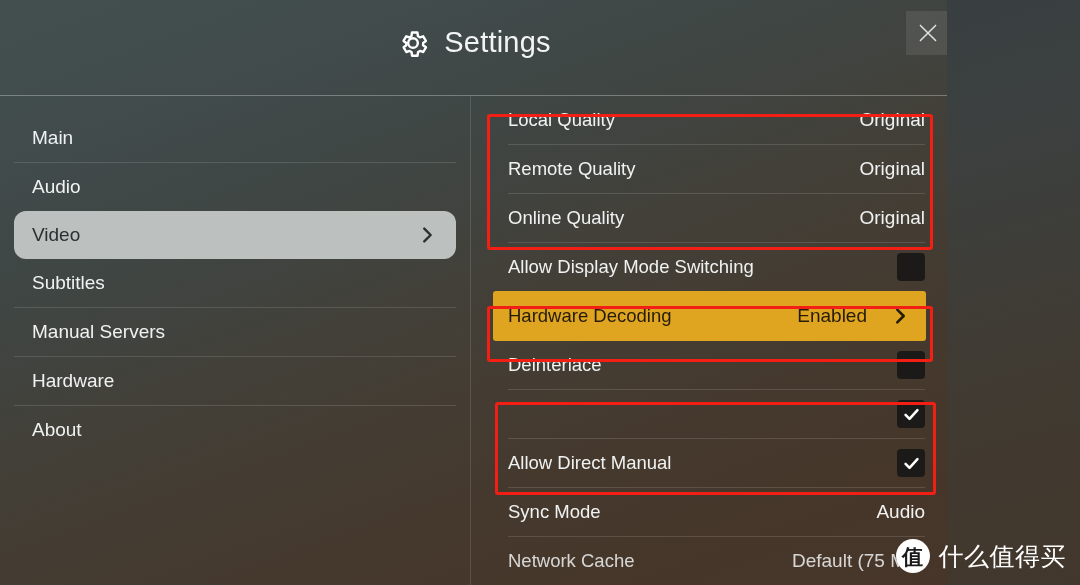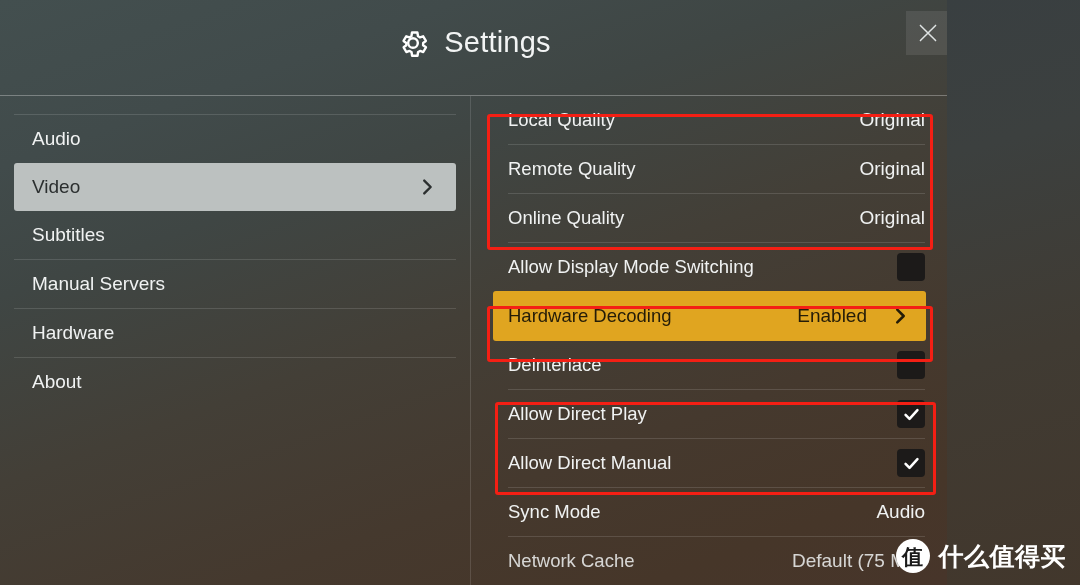--- a/index.html
+++ b/index.html
@@ -101,21 +101,21 @@
     box-sizing: border-box;
     cursor: pointer;
   }
   .nav-item .nav-label {
     color: #f0f2f2;
     font-size: 19px;
     font-weight: 400;
   }
   .nav-item.selected {
     background: #bcc1c0;
-    border-radius: 3px;
+    border-radius: 12px;
     align-items: center;
   }
   .nav-item.selected .nav-label { color: #2b2f2f; }
   .nav-item .nav-chevron { margin-left: auto; display: flex; }
   .nav-item .nav-chevron svg { width: 22px; height: 22px; display:block; }
   .nav-sep {
     height: 1px;
     margin: 0 14px;
     background: rgba(255,255,255,.13);
   }
@@ -211,21 +211,21 @@
     background: #ffffff;
     color: #1b1b1b;
     display:flex; align-items:center; justify-content:center;
     font-size: 21px;
     font-weight: 700;
     line-height: 1;
   }
   #watermark-text {
     color: #ffffff;
     font-size: 25px;
-    font-weight: 700;
+    font-weight: 400;
     letter-spacing: .5px;
   }
 </style>
 </head>
 <body>
 
 <div id="screen">
 
   <div id="outer-right"></div>
 
@@ -247,20 +247,23 @@
           <svg viewBox="0 0 24 24" fill="none" stroke="#dfe3e3" stroke-width="1.4" stroke-linecap="round">
             <path d="M5 5 L19 19 M19 5 L5 19"></path>
           </svg>
         </span>
       </div>
 
       <div id="header-divider"></div>
     </div>
 
     <div id="sidebar">
+        <div class="nav-item">
+          <span class="nav-label">Main</span>
+        </div>
         <div class="nav-sep"></div>
         <div class="nav-item">
           <span class="nav-label">Audio</span>
         </div>
         <div class="nav-item selected">
           <span class="nav-label">Video</span>
           <span class="nav-chevron">
             <svg viewBox="0 0 24 24" fill="none" stroke="#2b2f2f" stroke-width="2.6" stroke-linecap="round" stroke-linejoin="round">
               <path d="M9 5 L16 12 L9 19"></path>
             </svg>
@@ -312,21 +315,20 @@
               <path d="M9 5 L16 12 L9 19"></path>
             </svg>
           </span>
         </div>
         <div class="row">
           <span class="row-label">Deinterlace</span>
           <span class="checkbox"></span>
         </div>
         <div class="row-sep"></div>
         <div class="row">
-          <span class="row-label">Allow Direct Play</span>
           <span class="checkbox">
             <span style="display: flex;">
               <svg viewBox="0 0 24 24" fill="none" stroke="#ffffff" stroke-width="3.2" stroke-linecap="round" stroke-linejoin="round">
                 <path d="M4.5 12.5 L9.5 17.5 L19.5 6.5"></path>
               </svg>
             </span>
           </span>
         </div>
         <div class="row-sep"></div>
         <div class="row">

